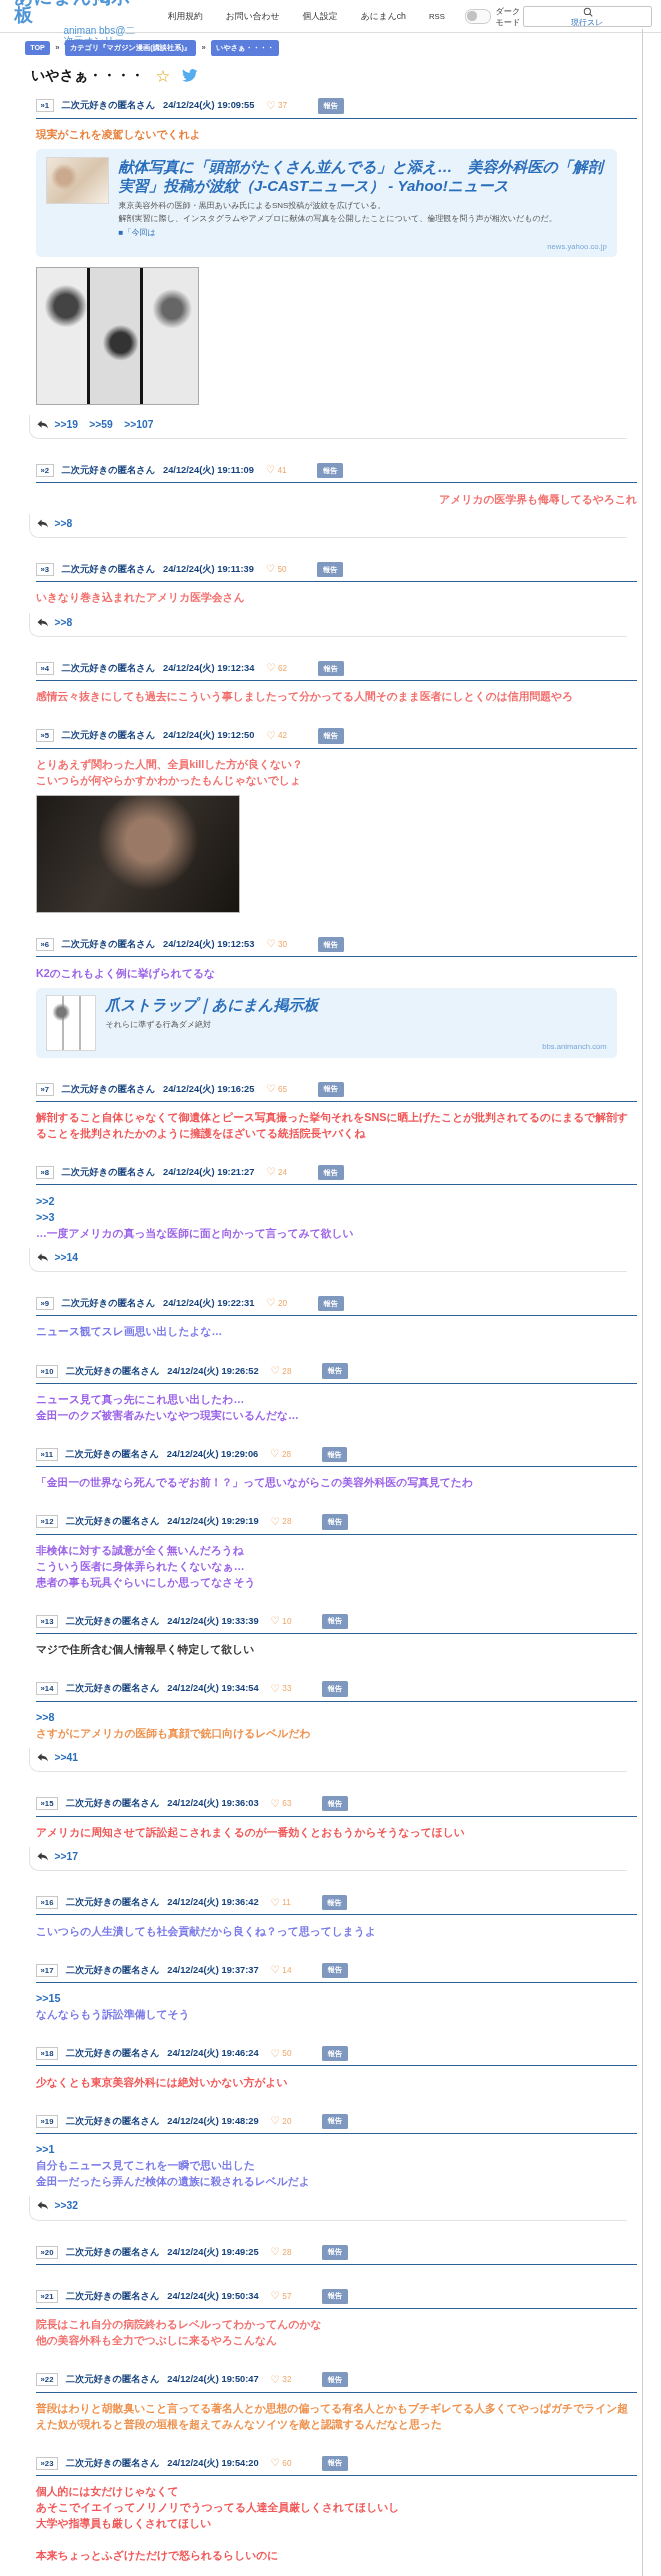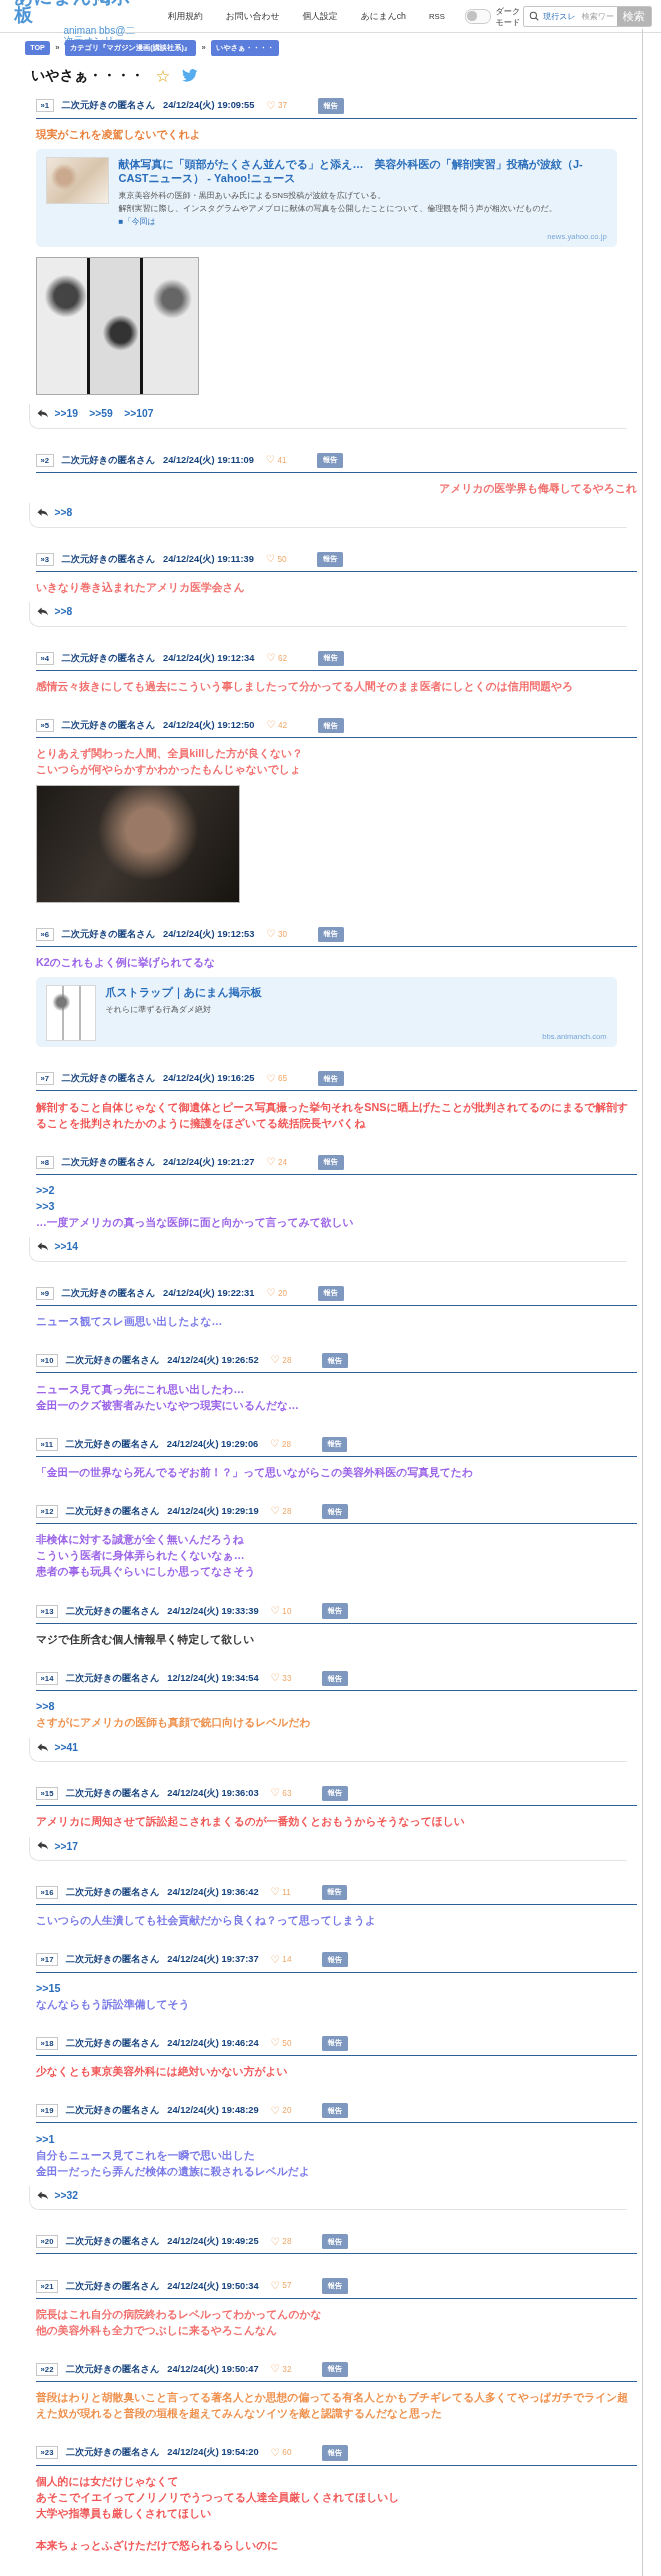--- a/index.html
+++ b/index.html
@@ -12,21 +12,21 @@
   .logo-block{line-height:1;cursor:pointer;}
   .logo-title{font-size:18.5px;font-weight:700;color:#4e95d6;letter-spacing:0.5px;}
   .logo-sub{font-size:10px;color:#4e95d6;margin-top:1px;margin-left:3.1px;padding-left:46px;}
   .site-nav{display:flex;align-items:center;margin-left:23px;gap:23px;}
   .nav-item{font-size:8.8px;color:#333;cursor:pointer;white-space:nowrap;}
   .nav-item.rss{font-size:7.7px;}
   .darkmode{display:flex;align-items:center;gap:4.1px;margin-left:20.6px;}
   .toggle{width:24px;height:12.4px;border:0.5px solid #ccc;border-radius:6.7px;background:#fafafa;position:relative;cursor:pointer;flex:none;}
   .knob{position:absolute;left:1px;top:1px;width:9.3px;height:9.3px;border-radius:50%;background:#c2c2c2;}
   .darkmode-label{font-size:8.2px;color:#333;}
-  .searchbox{display:flex;align-items:center;border:0.5px solid #c5c5c5;border-radius:2.1px;height:19.6px;width:177px;margin-left:auto;background:#fff;overflow:hidden;}
+  .searchbox{display:flex;align-items:center;border:0.5px solid #c5c5c5;border-radius:2.1px;height:19.6px;width:177px;margin-left:auto;background:#fff;overflow:hidden;flex-direction:column;}
   .search-icon{margin:0 4.1px 0 5.2px;flex:none;display:flex;}
   .search-scope{color:#2a6ebb;font-size:8px;white-space:nowrap;cursor:pointer;}
   .search-input{border:none;outline:none;flex:1;font-size:8px;color:#333;min-width:0;margin-left:4.1px;font-family:inherit;}
   .search-input::placeholder{color:#9a9a9a;}
   .search-btn{background:#b5b5b5;color:#fff;border:none;width:34px;height:19.6px;font-size:11px;cursor:pointer;flex:none;font-family:Liberation Mono, monospace;}
 
   
   .breadcrumb{display:flex;align-items:center;gap:5.2px;padding:7.2px 0 2.1px 25px;}
   .crumb{background:#5b7ddb;color:#fff;font-size:7.2px;font-weight:bold;padding:2.6px 5.2px;border-radius:2.6px;cursor:pointer;white-space:nowrap;}
   .crumb-sep{color:#555;font-weight:bold;font-size:7.7px;}
@@ -53,21 +53,21 @@
   .post-body{margin-bottom:7.2px;}
   .blank-line{height:16px;}
   .ref-link{color:#2a6ebb;text-decoration:none;cursor:pointer;}
 
   
   .link-card{background:#e9f3fb;border-radius:5.2px;padding:7.7px 10.3px 6.2px;width:581px;box-sizing:border-box;display:flex;gap:9.3px;margin:4.1px 0 10.3px;cursor:pointer;}
   .card-thumb{flex:none;border:0.5px solid #d8d8d8;}
   .card-thumb.doctor-photo{width:61px;height:45px;background:radial-gradient(circle at 28% 42%,#caa98e 0 14%,transparent 26%),linear-gradient(135deg,#efe6da,#d9c5ad 55%,#f6f0e7);}
   .card-thumb.manga-panel{width:48px;height:54px;background:radial-gradient(circle at 30% 30%,#777 0 9%,transparent 18%),repeating-linear-gradient(90deg,#fff 0 15.5px,#b9b9b9 15.5px 17px),linear-gradient(#f2f2f2,#cfcfcf);}
   .card-main{flex:1;display:flex;flex-direction:column;}
-  .card-title{color:#2a6ebb;font-weight:bold;font-size:11px;margin-bottom:4.6px;line-height:1.3;}
+  .card-title{color:#2a6ebb;font-weight:bold;font-size:15px;margin-bottom:4.6px;line-height:1.3;font-style:italic;}
   .card-desc{color:#555;font-size:8px;line-height:1.6;}
   .card-more{color:#2a6ebb;font-size:8px;margin-top:1px;}
   .card-domain{color:#7aa7d9;font-size:7.7px;text-align:right;margin-top:auto;padding-top:4.1px;}
 
   
   .post-image{border:0.5px solid #aaa;margin:3.1px 0 9.3px;}
   .post-image.manga{width:161px;height:136px;background:
       radial-gradient(circle at 18% 28%,#444 0 7%,transparent 13%),
       radial-gradient(circle at 52% 55%,#333 0 9%,transparent 16%),
       radial-gradient(circle at 84% 30%,#666 0 6%,transparent 12%),
@@ -401,21 +401,21 @@
         </div>
         <div class="post-divider"></div>
         <div class="post-body">
           <p class="body-line" style="color: rgb(51, 51, 51);">マジで住所含む個人情報早く特定して欲しい</p>
         </div>
       </article>
       <article class="post">
         <div class="post-head">
           <span class="post-num">»14</span>
           <span class="post-author">二次元好きの匿名さん</span>
-          <span class="post-time">12/12/24(火) 19:34:54</span>
+          <span class="post-time">24/12/24(火) 19:34:54</span>
           <span class="like">
             <span class="heart">♡</span>
             <span class="like-count">33</span>
           </span>
           <button class="report">報告</button>
         </div>
         <div class="post-divider"></div>
         <div class="post-body">
           <p class="body-line"><a class="ref-link">&gt;&gt;8</a></p>
           <p class="body-line" style="color: rgb(239, 145, 77);">さすがにアメリカの医師も真顔で銃口向けるレベルだわ</p>

